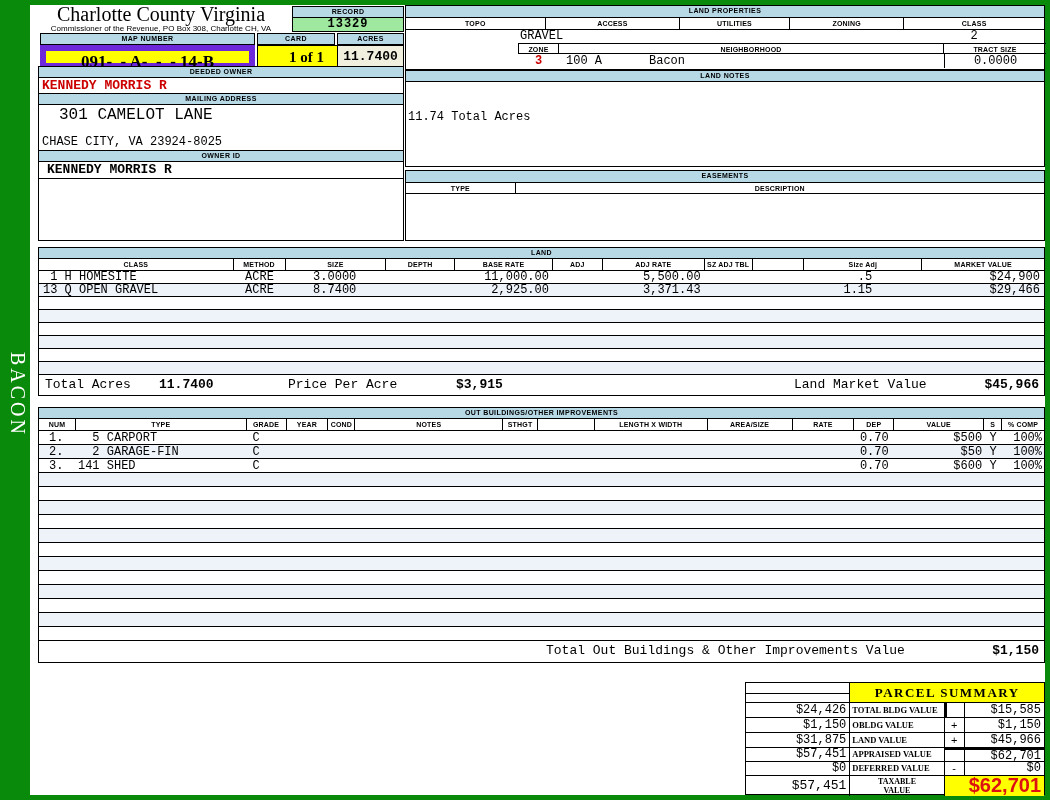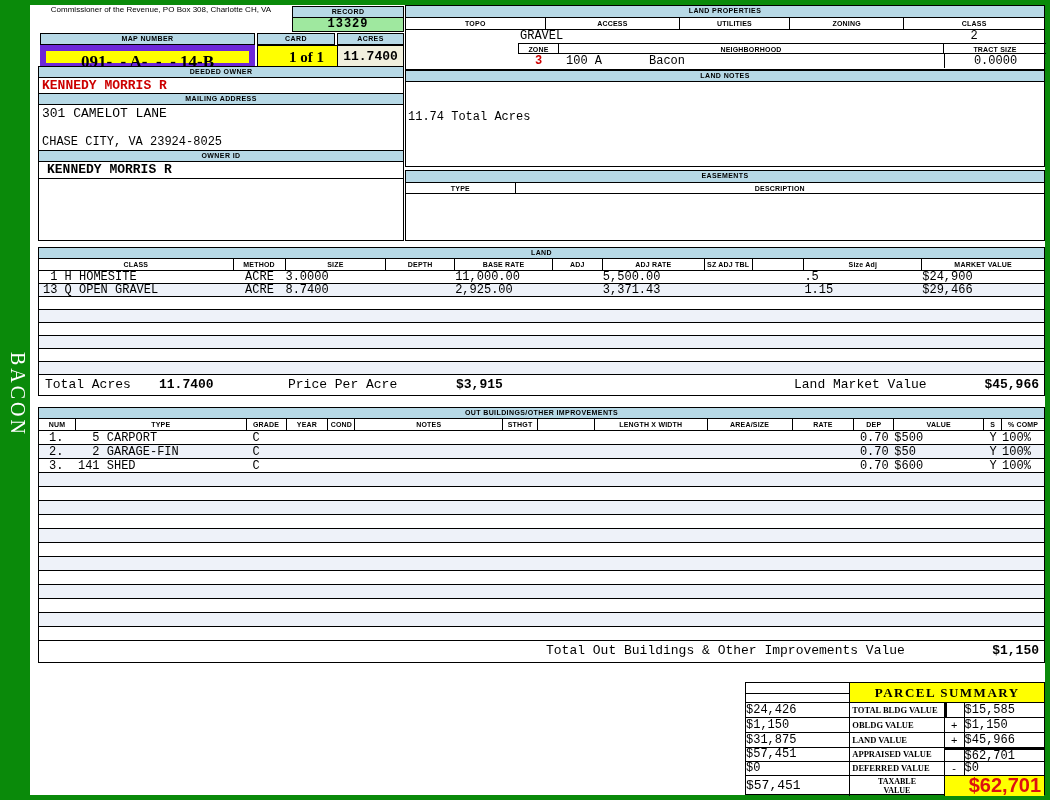--- a/index.html
+++ b/index.html
@@ -13,52 +13,53 @@
        text-align:center;letter-spacing:.4px;line-height:10px;box-sizing:border-box}
   .hrow{display:flex;border-bottom:1px solid #000;background:#fff;box-sizing:border-box}
   .hcell{font:bold 7px "Liberation Sans",sans-serif;text-align:center;line-height:11px;
          border-right:1px solid #000;box-sizing:border-box;overflow:hidden;letter-spacing:.2px}
   .hcell:last-child{border-right:none}
   .drow{display:flex;border-bottom:1px solid #000;box-sizing:border-box;position:relative}
   .rows > .drow:nth-child(even){background:#eef2f9}
   .dcell{font:12px "Liberation Mono","DejaVu Sans Mono",monospace;line-height:13px;
          box-sizing:border-box;overflow:hidden}
   .sect{border:1px solid #000;box-sizing:border-box;background:#fff}
-  .right{}.center{text-align:center}
+  .right{text-align:right}.center{text-align:center}
   .red{color:#cc0000}
   .ps-cell{border-right:1px solid #000;border-bottom:1px solid #000;box-sizing:border-box;overflow:hidden}
   .vert{writing-mode:vertical-rl;color:#fff;font:20px "Liberation Serif",serif;letter-spacing:3px}
 </style>
 </head>
 <body>
 
 <div class="abs vert" style="left:6px;top:352px">BACON</div>
 
 <div class="card">
 
   <div class="abs" style="left:0;top:0;width:262px;height:28px;text-align:center">
+    <div style="font:20px 'Liberation Serif',serif;line-height:19px">Charlotte County Virginia</div>
     <div style="font:8px 'Liberation Sans',sans-serif">Commissioner of the Revenue, PO Box 308, Charlotte CH, VA</div>
   </div>
 
   <div class="abs bar" style="left:262px;top:1px;width:112px;height:12px">RECORD</div>
   <div class="abs mono center" style="left:262px;top:13px;width:112px;height:14px;background:#9fe89f;border:1px solid #000;border-top:none;font-size:12px;font-weight:bold;line-height:13px;letter-spacing:1px">13329</div>
 
   <div class="abs bar" style="left:10px;top:28px;width:215px;height:12px">MAP NUMBER</div>
   <div class="abs bar" style="left:227px;top:28px;width:78px;height:12px">CARD</div>
   <div class="abs bar" style="left:307px;top:28px;width:67px;height:12px">ACRES</div>
   <div class="abs center pre" style="left:10px;top:40px;width:215px;height:24px;background:#ff0;border:6px solid #6d28d9;font:bold 17px 'Liberation Serif',serif;line-height:22px">091-  - A-  -  - 14-B</div>
   <div class="abs center" style="left:227px;top:40px;width:99px;height:24px;background:#ff0;border:1px solid #000;font:bold 15px 'Liberation Serif',serif;line-height:22px">1 of 1</div>
   <div class="abs center mono" style="left:307px;top:40px;width:67px;height:24px;background:#f1f0de;border:1px solid #000;font-size:13px;font-weight:bold;line-height:22px">11.7400</div>
 
   <div class="abs sect" style="left:8px;top:61px;width:366px;height:175px">
     <div class="bar" style="height:11px;border:none;border-bottom:1px solid #000">DEEDED OWNER</div>
     <div class="mono red" style="height:15px;border-bottom:1px solid #000;font-size:13px;font-weight:bold;line-height:15px;padding-left:3px">KENNEDY MORRIS R</div>
     <div class="bar" style="height:11px;border:none;border-bottom:1px solid #000">MAILING ADDRESS</div>
     <div style="height:45px;border-bottom:1px solid #000;position:relative">
-      <div class="mono" style="position:absolute;left:3px;top:1px;font-size:13px">301 CAMELOT LANE</div>
+      <div class="mono" style="position:absolute;left:20px;top:1px;font-size:16px">301 CAMELOT LANE</div>
       <div class="mono" style="position:absolute;left:3px;bottom:1px;font-size:12px">CHASE CITY, VA 23924-8025</div>
     </div>
     <div class="bar" style="height:11px;border:none;border-bottom:1px solid #000">OWNER ID</div>
     <div class="mono" style="height:16px;border-bottom:1px solid #000;font-size:13px;font-weight:bold;line-height:15px;padding-left:8px">KENNEDY MORRIS R</div>
   </div>
 
   <div class="abs sect" style="left:375px;top:0;width:640px;height:65px">
     <div class="bar" style="height:12px;border:none;border-bottom:1px solid #000">LAND PROPERTIES</div>
     <div class="hrow" style="height:12px">
       <div class="hcell" style="width:140px">TOPO</div>

